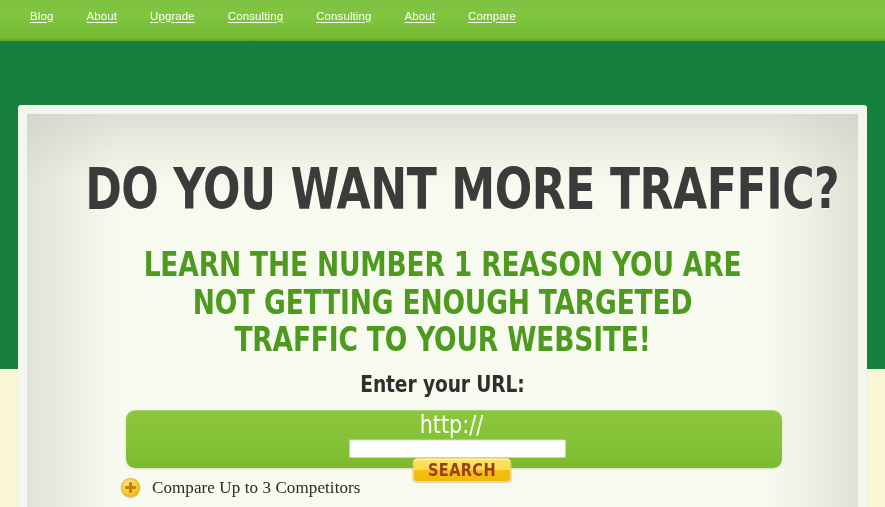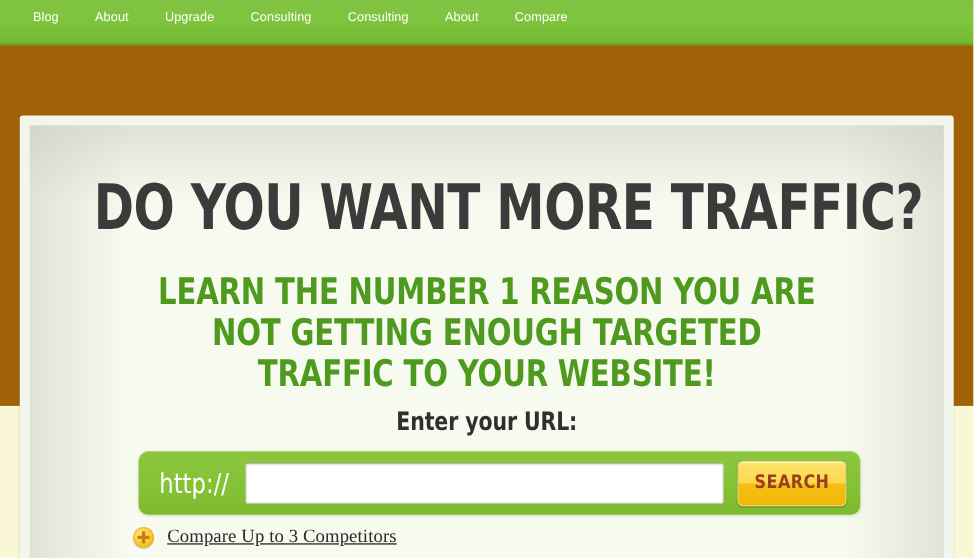--- a/index.html
+++ b/index.html
@@ -30,20 +30,21 @@
     top: 0;
     height: 41px;
     display: flex;
     align-items: center;
     gap: 0px;
   }
   .nav-link {
     color: #ffffff;
     font-size: 11.5px;
     font-family: "Liberation Sans", sans-serif;
+    text-decoration: underline;
     text-underline-offset: 2px;
     padding: 0 20px 0 0;
     margin-right: 13px;
     cursor: pointer;
     white-space: nowrap;
     letter-spacing: .1px;
     position: relative;
     top: -5px;
   }
   .nav-link:last-child { margin-right: 0; }
@@ -79,21 +80,21 @@
     border-top-right-radius: 2px;
     transform: rotate(2deg);
   }
   .logo-sprout { color: #d4e9a2; }
 
   
   .page {
     position: relative;
     width: 885px;
     height: 328px;
-    background: #a16207;
+    background: #15803d;
     box-sizing: border-box;
   }
 
   .card-outer {
     position: absolute;
     left: 18px;
     top: 64px;
     width: 849px;
     height: 420px;
     background: #f2f6ec;
@@ -172,20 +173,21 @@
     top: 296px;
     width: 656px;
     height: 58px;
     background: linear-gradient(to bottom, #8cc63f 0%, #85c235 55%, #7cb92c 100%);
     border-radius: 9px;
     box-sizing: border-box;
     display: flex;
     align-items: center;
     padding: 0 10px 0 16px;
     box-shadow: inset 0 1px 0 rgba(255,255,255,.25), 0 1px 2px rgba(130,140,100,.3);
+    flex-direction: column;
   }
   .http-label {
     font-family: "Liberation Sans Narrow", "DejaVu Sans Condensed", "Liberation Sans", sans-serif;
     font-size: 25px;
     color: #ffffff;
     font-weight: normal;
     letter-spacing: 0px;
     transform: scaleX(0.92);
     margin-right: 12px;
     white-space: nowrap;
@@ -222,23 +224,21 @@
     box-shadow: inset 0 1px 0 rgba(255,255,255,.6), 0 1px 1px rgba(120,100,20,.25);
     transform: scaleX(0.95);
   }
 
   
   .compare-row {
     position: absolute;
     left: 94px;
     top: 364px;
     display: flex;
-    align-items: center;
     cursor: pointer;
-    text-decoration: underline;
   }
   .plus-icon {
     width: 19px;
     height: 19px;
     border-radius: 50%;
     background: radial-gradient(circle at 35% 30%, #fde57a 0%, #f8c932 55%, #e9a911 100%);
     box-shadow: 0 1px 1px rgba(120,90,10,.35), inset 0 0 0 1px rgba(216,160,20,.55);
     position: relative;
     flex: none;
   }

